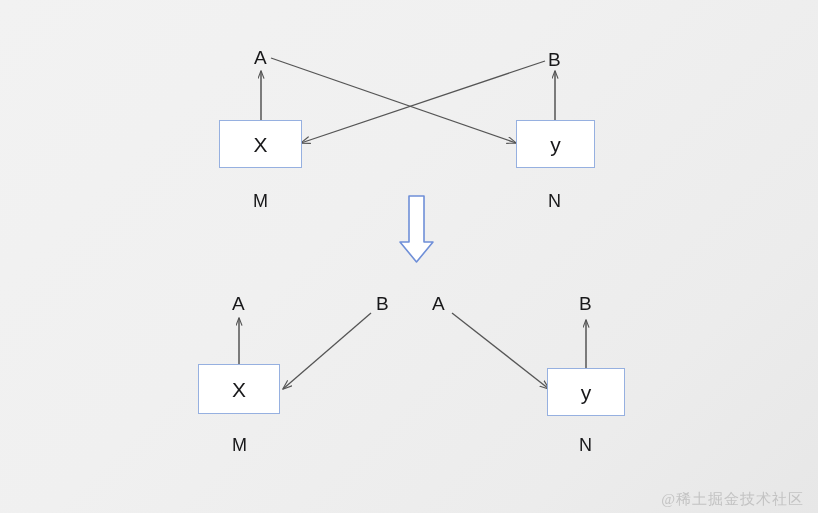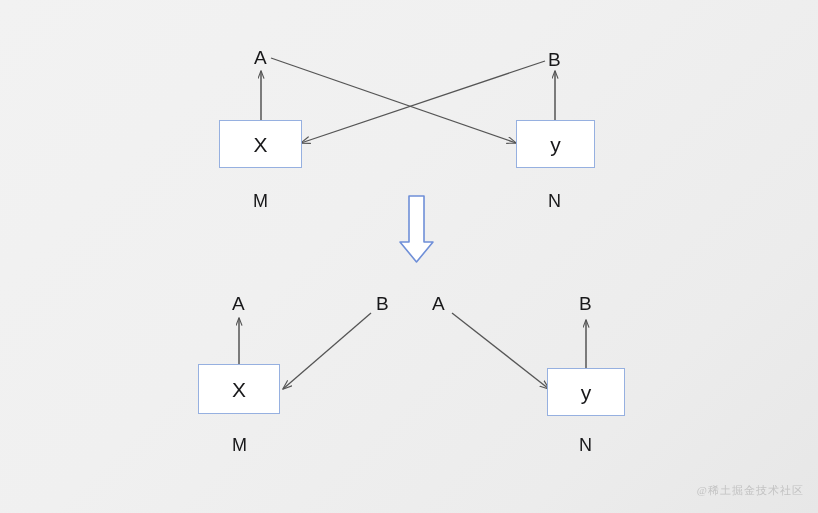--- a/index.html
+++ b/index.html
@@ -46,22 +46,22 @@
     color: #18181a;
     line-height: 1;
     white-space: nowrap;
   }
   .glyph.group-tag {
     font-size: 18px;
   }
   .watermark {
     position: absolute;
     right: 14px;
-    bottom: 15px;
-    font-size: 11px;
+    bottom: 4px;
+    font-size: 15px;
     color: #c3c3c3;
     letter-spacing: 1px;
     white-space: nowrap;
     font-family: Liberation Serif, serif;
   }
 </style>
 </head>
 <body>
 
 <div id="canvas">

